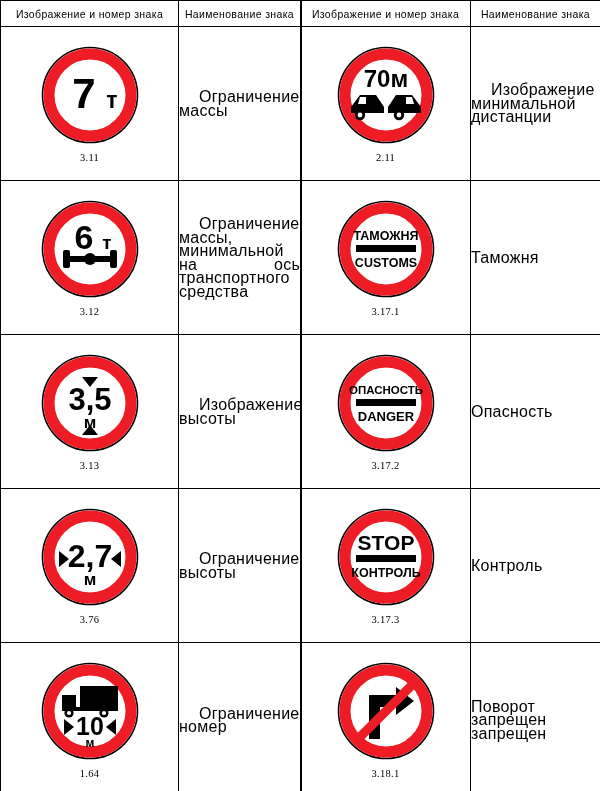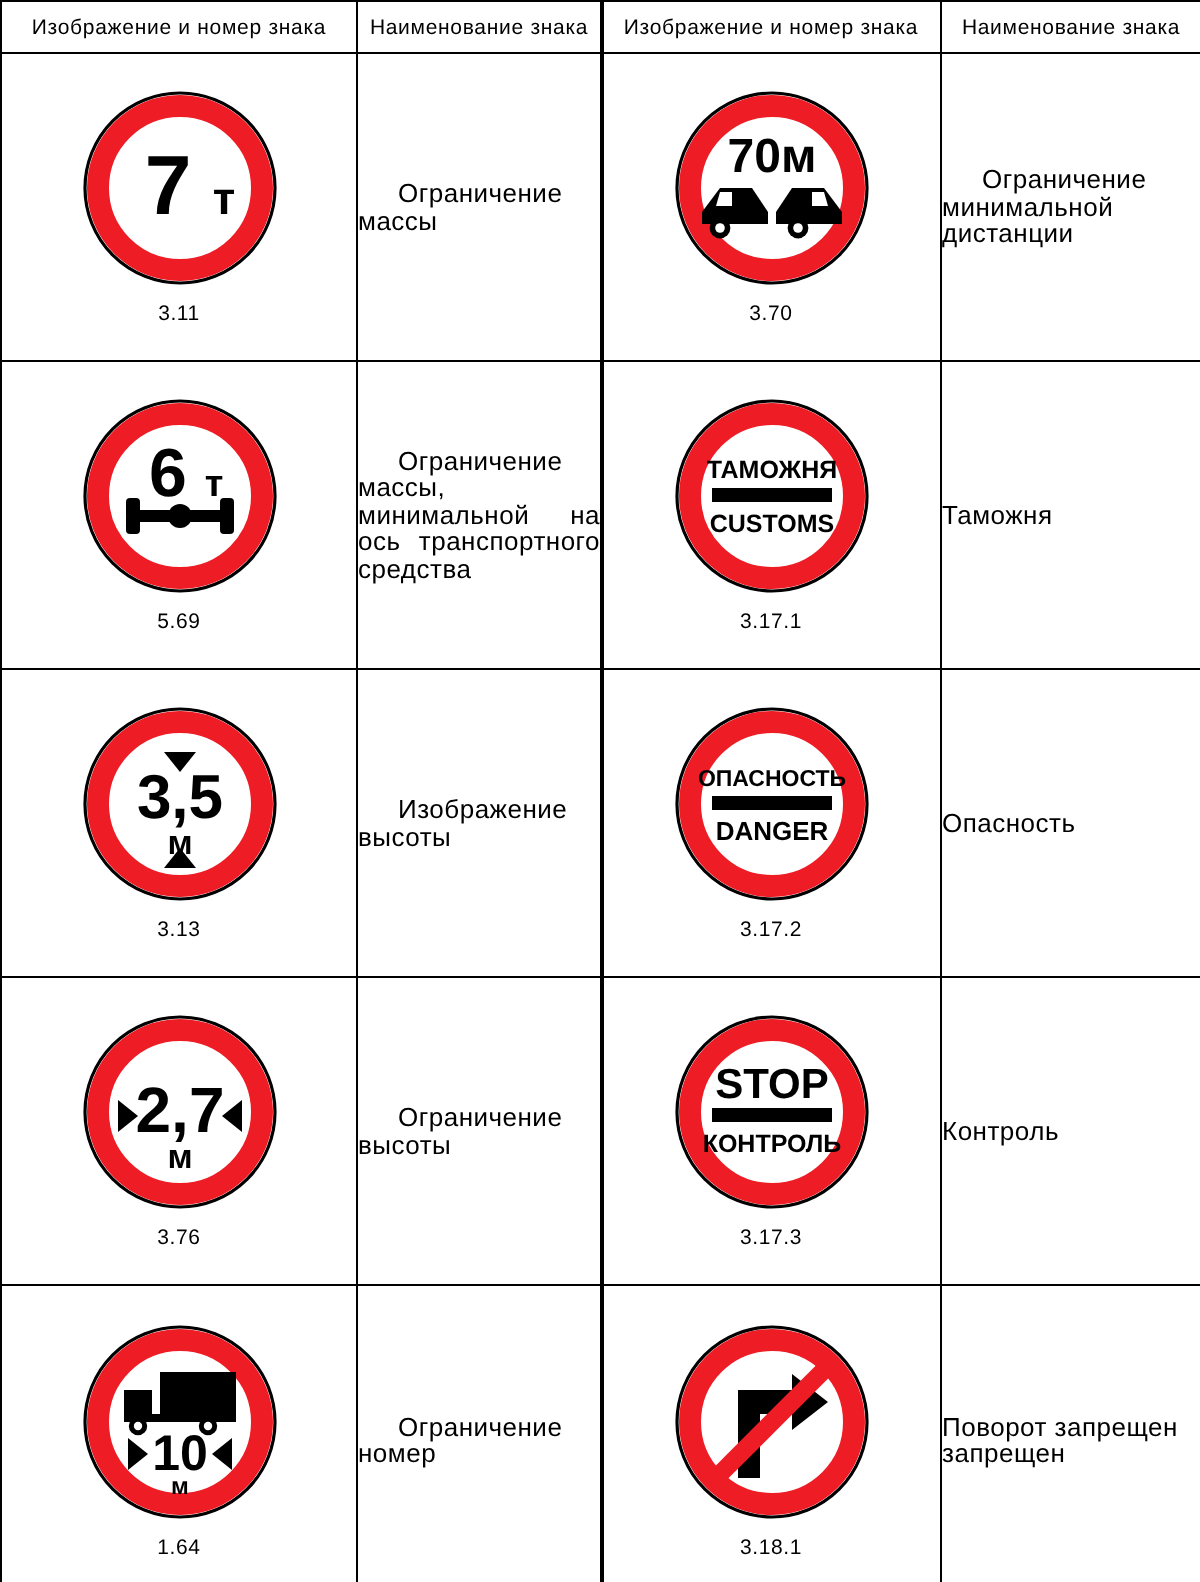--- a/index.html
+++ b/index.html
@@ -50,24 +50,25 @@
 
   td.cell-img{text-align:center;}
   .sign-wrap{
     display:flex;flex-direction:column;align-items:center;justify-content:center;
     height:100%;
   }
   .sign-num{
     font-size:10.5px;
     letter-spacing:.3px;
     margin-top:7px;
+    font-family:Liberation Serif, serif;
   }
   td.cell-name{
     padding:0 9px;
-    font-size:13px;
+    font-size:16px;
     line-height:13.5px;
     letter-spacing:.25px;
     text-align:justify;
     text-justify:inter-word;
     text-indent:20px;
     vertical-align:middle;
   }
   td.cell-name.nojust{text-align:left;text-indent:0;}
   .nm{display:block;}
 
@@ -121,44 +122,44 @@
               <circle cx="24" cy="70" r="5.2" fill="#000"></circle>
                   <circle cx="24" cy="70" r="2.4" fill="#fff"></circle>
             </g>
             <g fill="#000">
               <path d="M52 62 L60 50 L76 50 L85 62 L85 68 L52 68 Z"></path>
               <path d="M70 52 L76 52 L78 59 L70 59 Z" fill="#fff"></path>
               <circle cx="63" cy="70" r="5.2" fill="#000"></circle>
                   <circle cx="63" cy="70" r="2.4" fill="#fff"></circle>
             </g>
           </svg>
-          <div class="sign-num">3.70</div>
+          <div class="sign-num">2.11</div>
         </div>
       </td>
       <td class="cell-name">
-        <span class="nm">Ограничение минимальной дистанции</span>
+        <span class="nm">Изображение минимальной дистанции</span>
       </td>
     </tr>
 
     <tr>
       <td class="cell-img">
         <div class="sign-wrap">
           <svg class="sign" width="100" height="100" viewBox="0 0 100 100">
             <circle cx="50" cy="50" r="47.5" fill="#fff" stroke="#000" stroke-width="1.6"></circle>
             <circle cx="50" cy="50" r="41" fill="none" stroke="#ee1c25" stroke-width="11"></circle>
             <text x="44" y="50" font-family="'Liberation Sans',sans-serif" font-size="34" font-weight="bold" text-anchor="middle" fill="#000">6</text>
             <text x="67" y="50" font-family="'Liberation Sans',sans-serif" font-size="19" font-weight="bold" text-anchor="middle" fill="#000">т</text>
             <g fill="#000">
               <rect x="25" y="57" width="50" height="6" rx="1"></rect>
               <rect x="23" y="51" width="7" height="18" rx="2"></rect>
               <rect x="70" y="51" width="7" height="18" rx="2"></rect>
               <circle cx="50" cy="60" r="6"></circle>
             </g>
           </svg>
-          <div class="sign-num">5.69</div>
+          <div class="sign-num">3.12</div>
         </div>
       </td>
       <td class="cell-name mid-left">
         <span class="nm">Ограничение массы, минимальной на ось транспортного средства</span>
       </td>
       <td class="cell-img mid-right">
         <div class="sign-wrap">
           <svg class="sign" width="100" height="100" viewBox="0 0 100 100">
             <circle cx="50" cy="50" r="47.5" fill="#fff" stroke="#000" stroke-width="1.6"></circle>
             <circle cx="50" cy="50" r="41" fill="none" stroke="#ee1c25" stroke-width="11"></circle>

